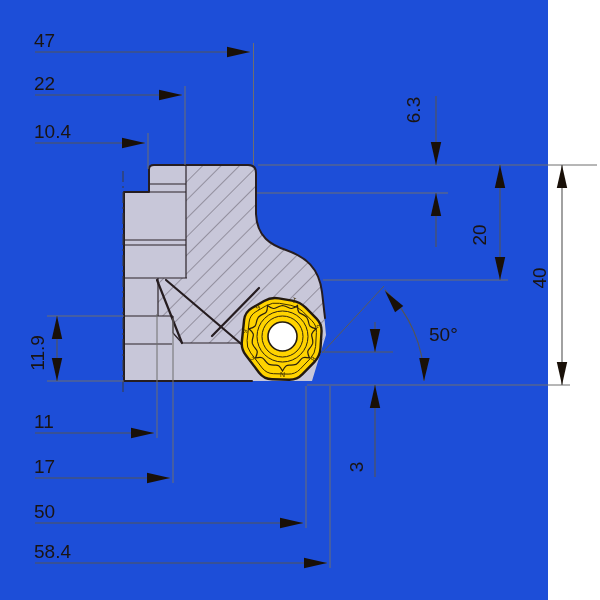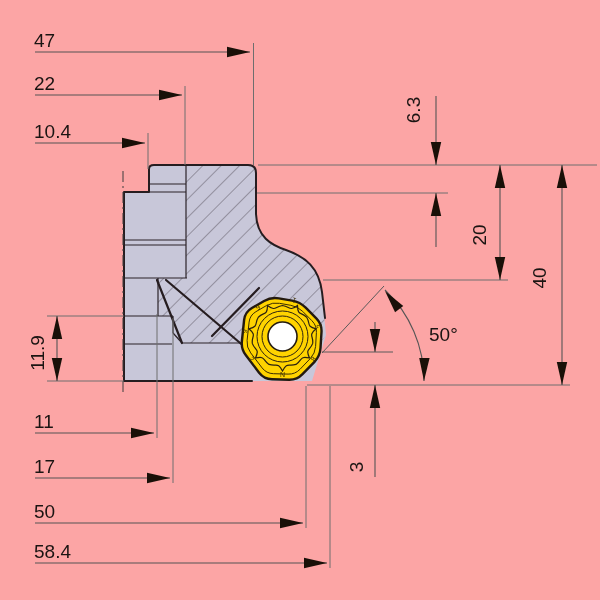--- a/index.html
+++ b/index.html
@@ -1,16 +1,16 @@
 <!DOCTYPE html>
 <html><head>
 <meta charset="utf-8">
 <style>
   html,body{margin:0;padding:0;background:#ffffff;}
-  #stage{width:600px;height:600px;position:relative;background:#fca5a5;}
+  #stage{width:548px;height:600px;position:relative;background:#1d4ed8;}
   .dimtext{font-family:"Liberation Sans","DejaVu Sans",sans-serif;font-size:19px;fill:#1a1412;}
   .marktext{font-family:"Liberation Sans","DejaVu Sans",sans-serif;font-size:7px;fill:#3a2c00;}
   .ext{stroke:#6e6e6e;stroke-width:1;fill:none;}
   .dline{stroke:#555555;stroke-width:1.1;fill:none;}
   .dark{stroke:#5a5a5a;stroke-width:1;fill:none;}
   .outline{stroke:#261d20;stroke-width:2;fill:none;stroke-linecap:round;stroke-linejoin:round;}
   .thin{stroke:#2b2228;stroke-width:1.2;fill:none;}
   .thick{stroke:#261d20;stroke-width:2.2;fill:none;stroke-linecap:round;}
   .arrow{fill:#191008;stroke:none;}
   .cl{stroke:#3c3c3c;stroke-width:1;stroke-dasharray:11 4 2 4;fill:none;}

